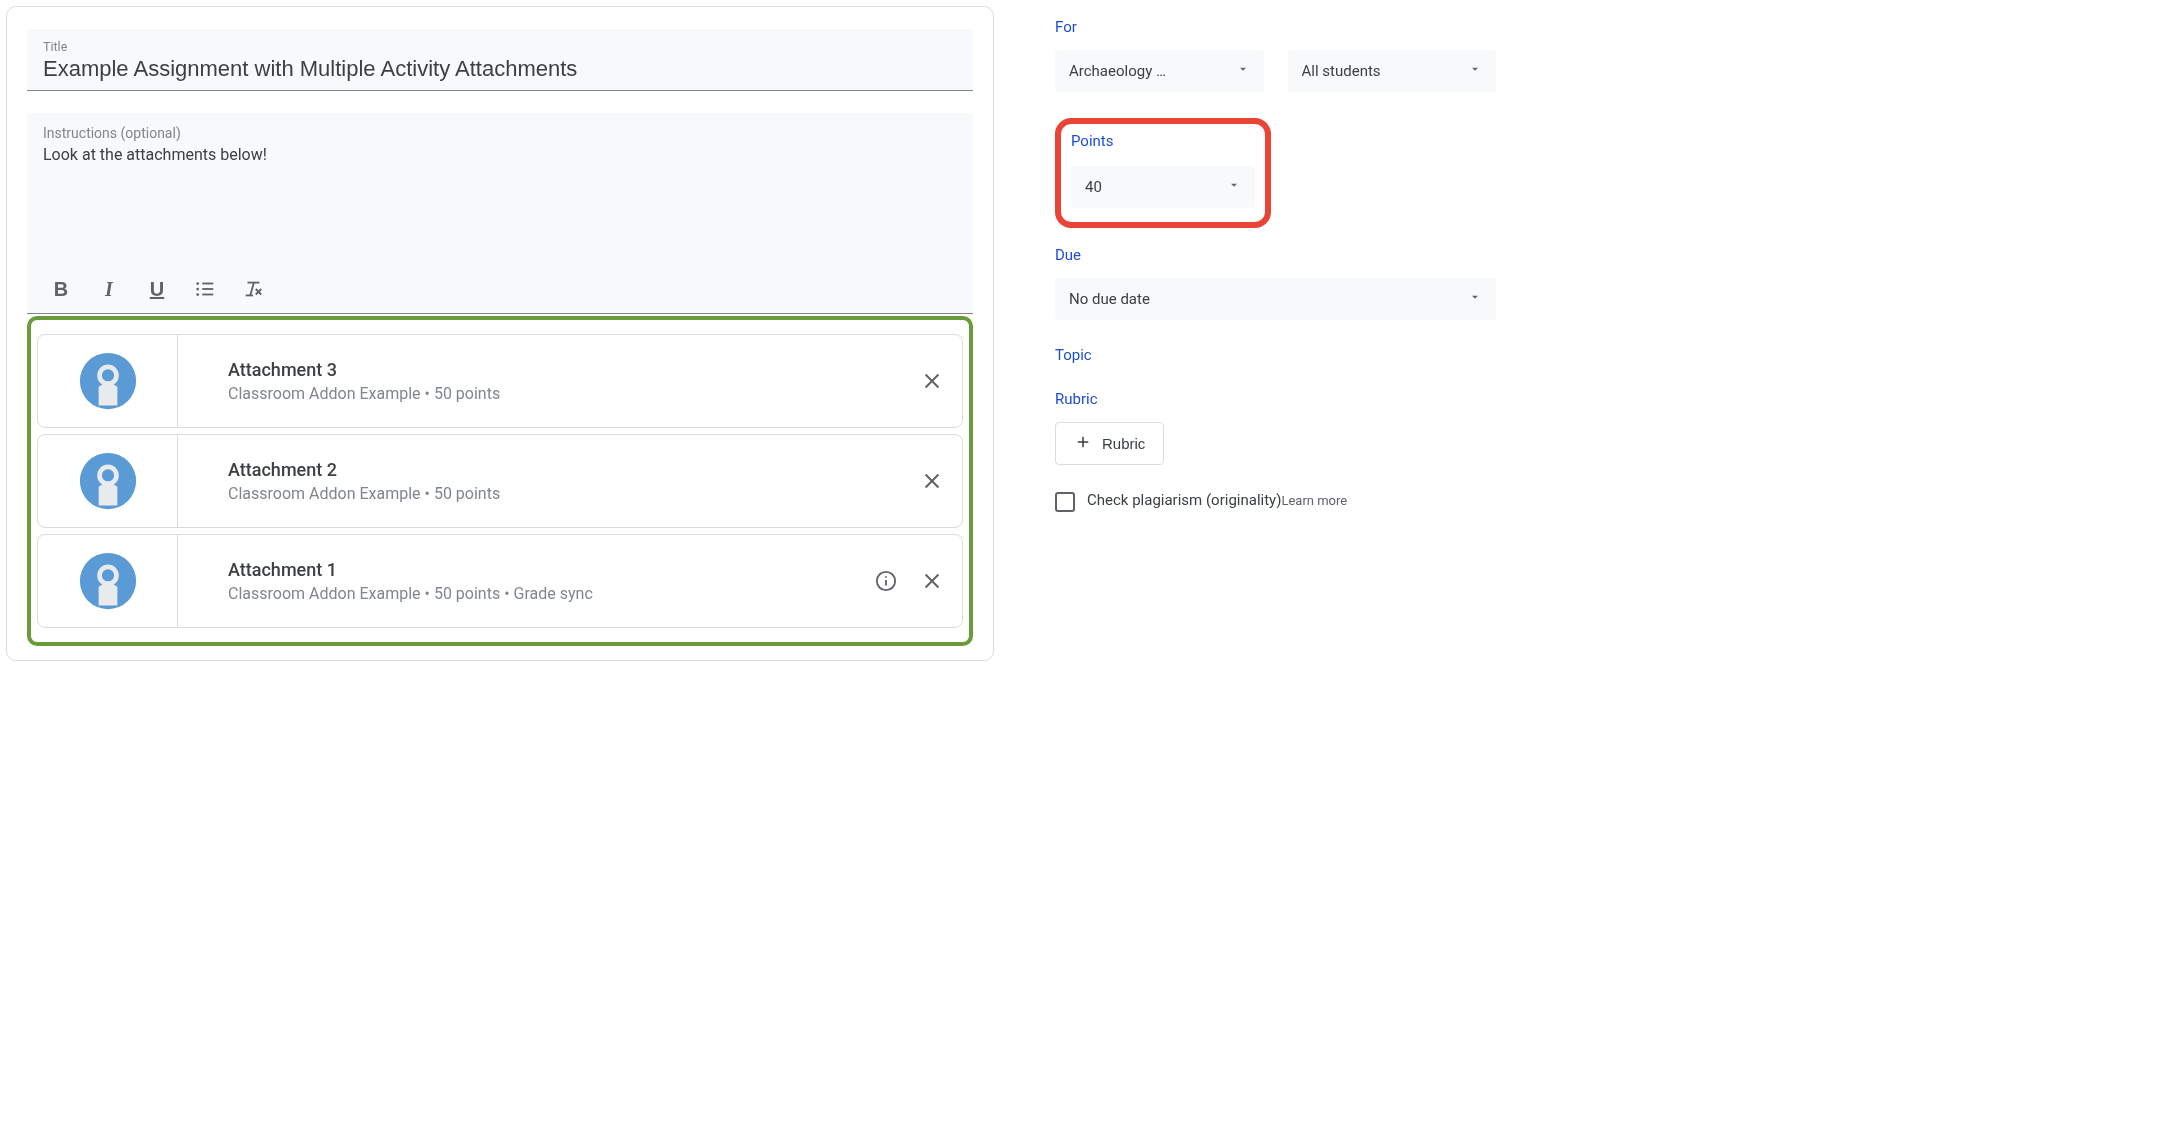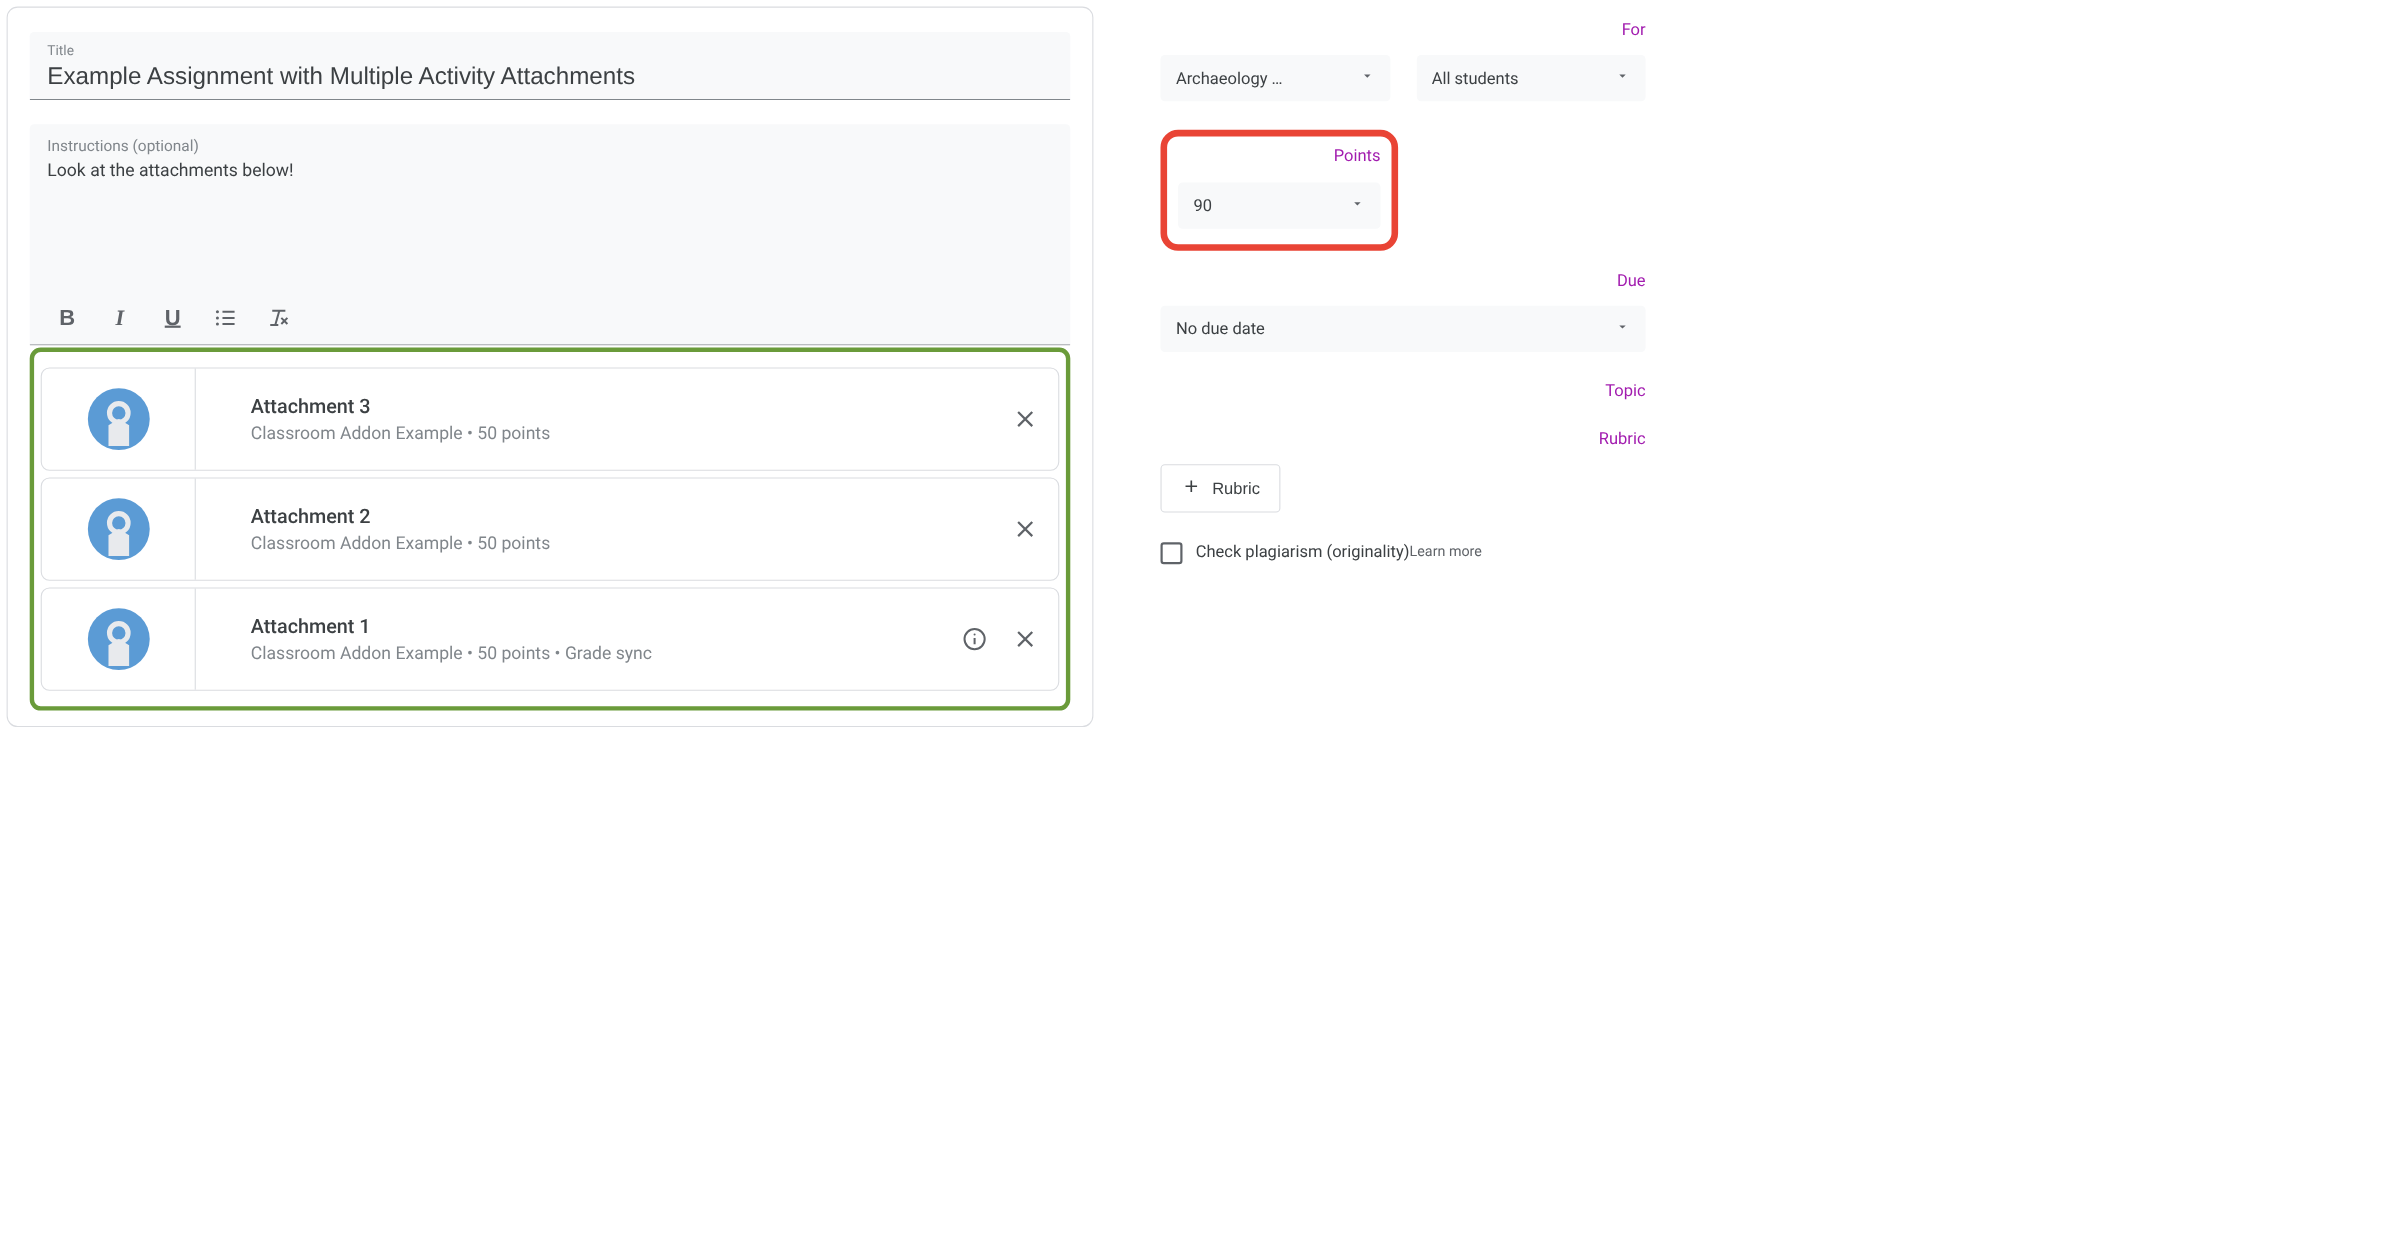--- a/index.html
+++ b/index.html
@@ -132,23 +132,22 @@
   }
   .icon-btn {
     width: 24px; height: 24px;
     color: #5f6368;
     cursor: pointer;
     display: flex; align-items:center; justify-content:center;
   }
   
   .side-label {
     font-size: 15px;
-    color: #a21caf;
+    color: #1d4ed8;
     margin-bottom: 14px;
-    text-align: right;
   }
   .side-row {
     display: flex;
     gap: 24px;
     margin-bottom: 26px;
   }
   .dropdown {
     background: #f8f9fa;
     border-radius: 4px;
     padding: 12px 14px;
@@ -346,21 +345,21 @@
           <svg viewBox="0 0 24 24" width="14" height="14" fill="#5f6368">
               <path d="M7 10l5 5 5-5z"></path>
             </svg>
         </span>
       </div>
     </div>
 
     <div class="highlight-red">
       <div class="side-label">Points</div>
       <div class="dropdown">
-        <span>90</span>
+        <span>40</span>
         <span class="caret">
           <svg viewBox="0 0 24 24" width="14" height="14" fill="#5f6368">
               <path d="M7 10l5 5 5-5z"></path>
             </svg>
         </span>
       </div>
     </div>
 
     <div class="side-section">
       <div class="side-label">Due</div>

